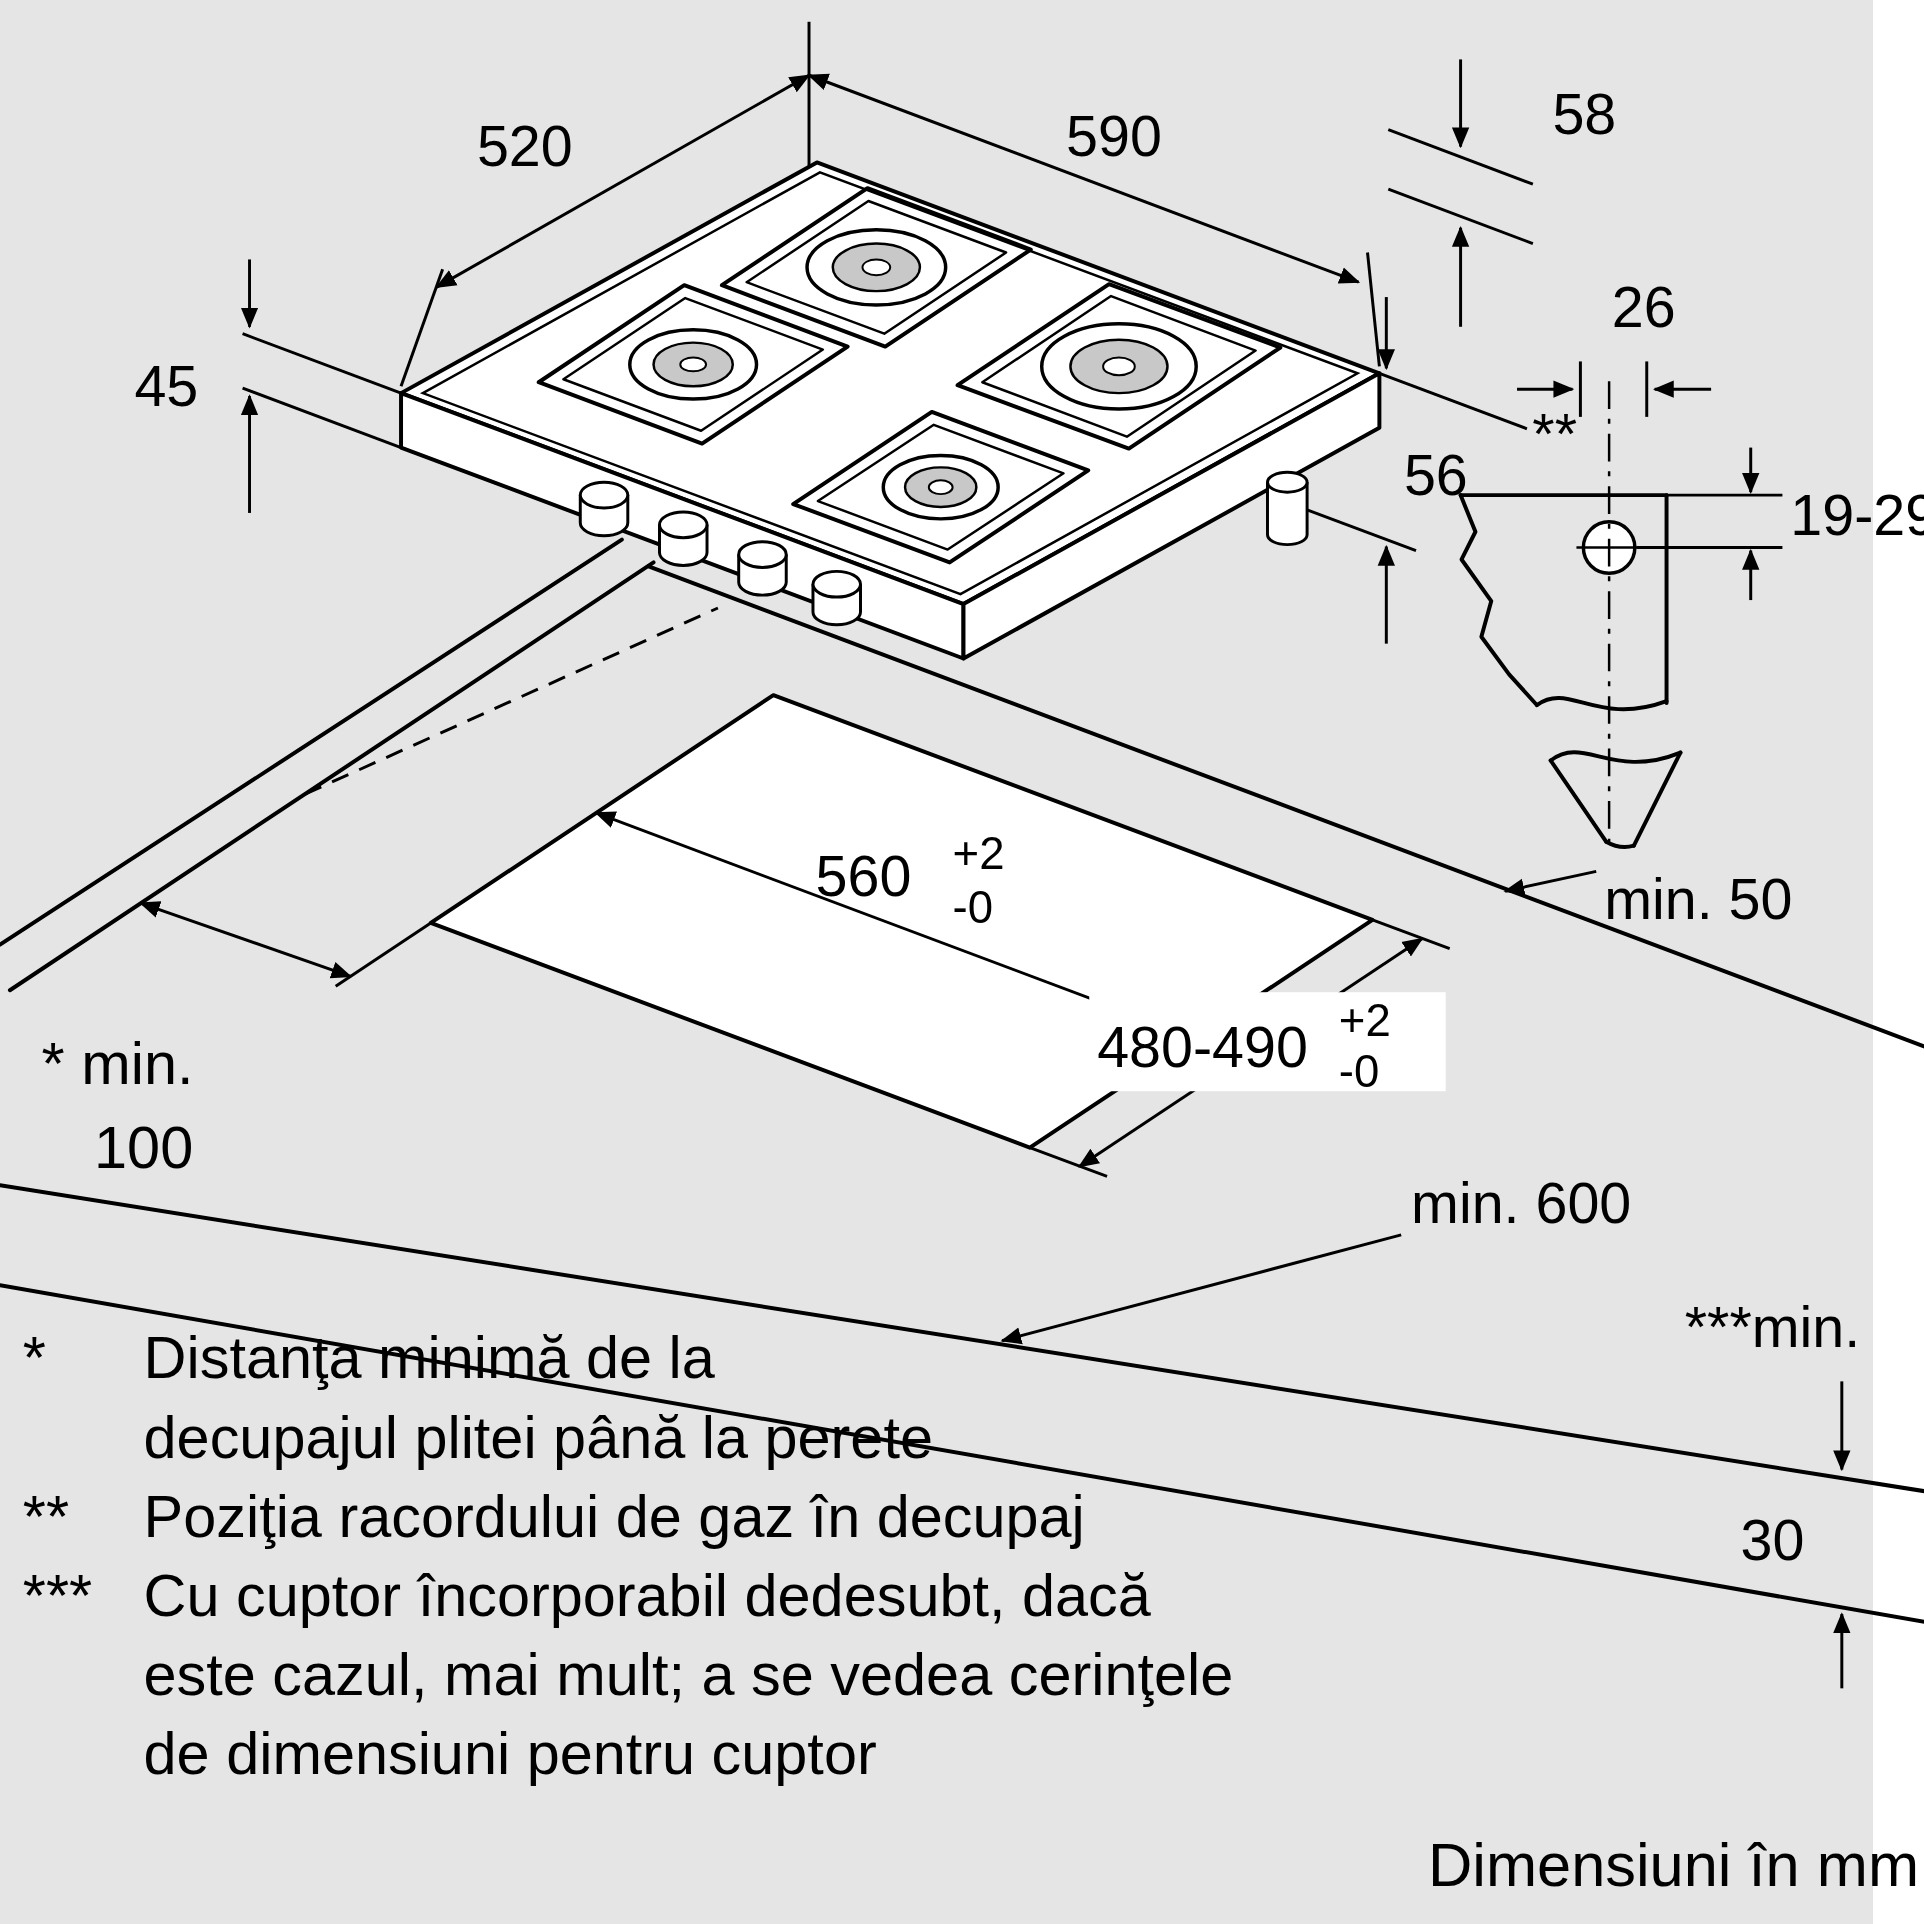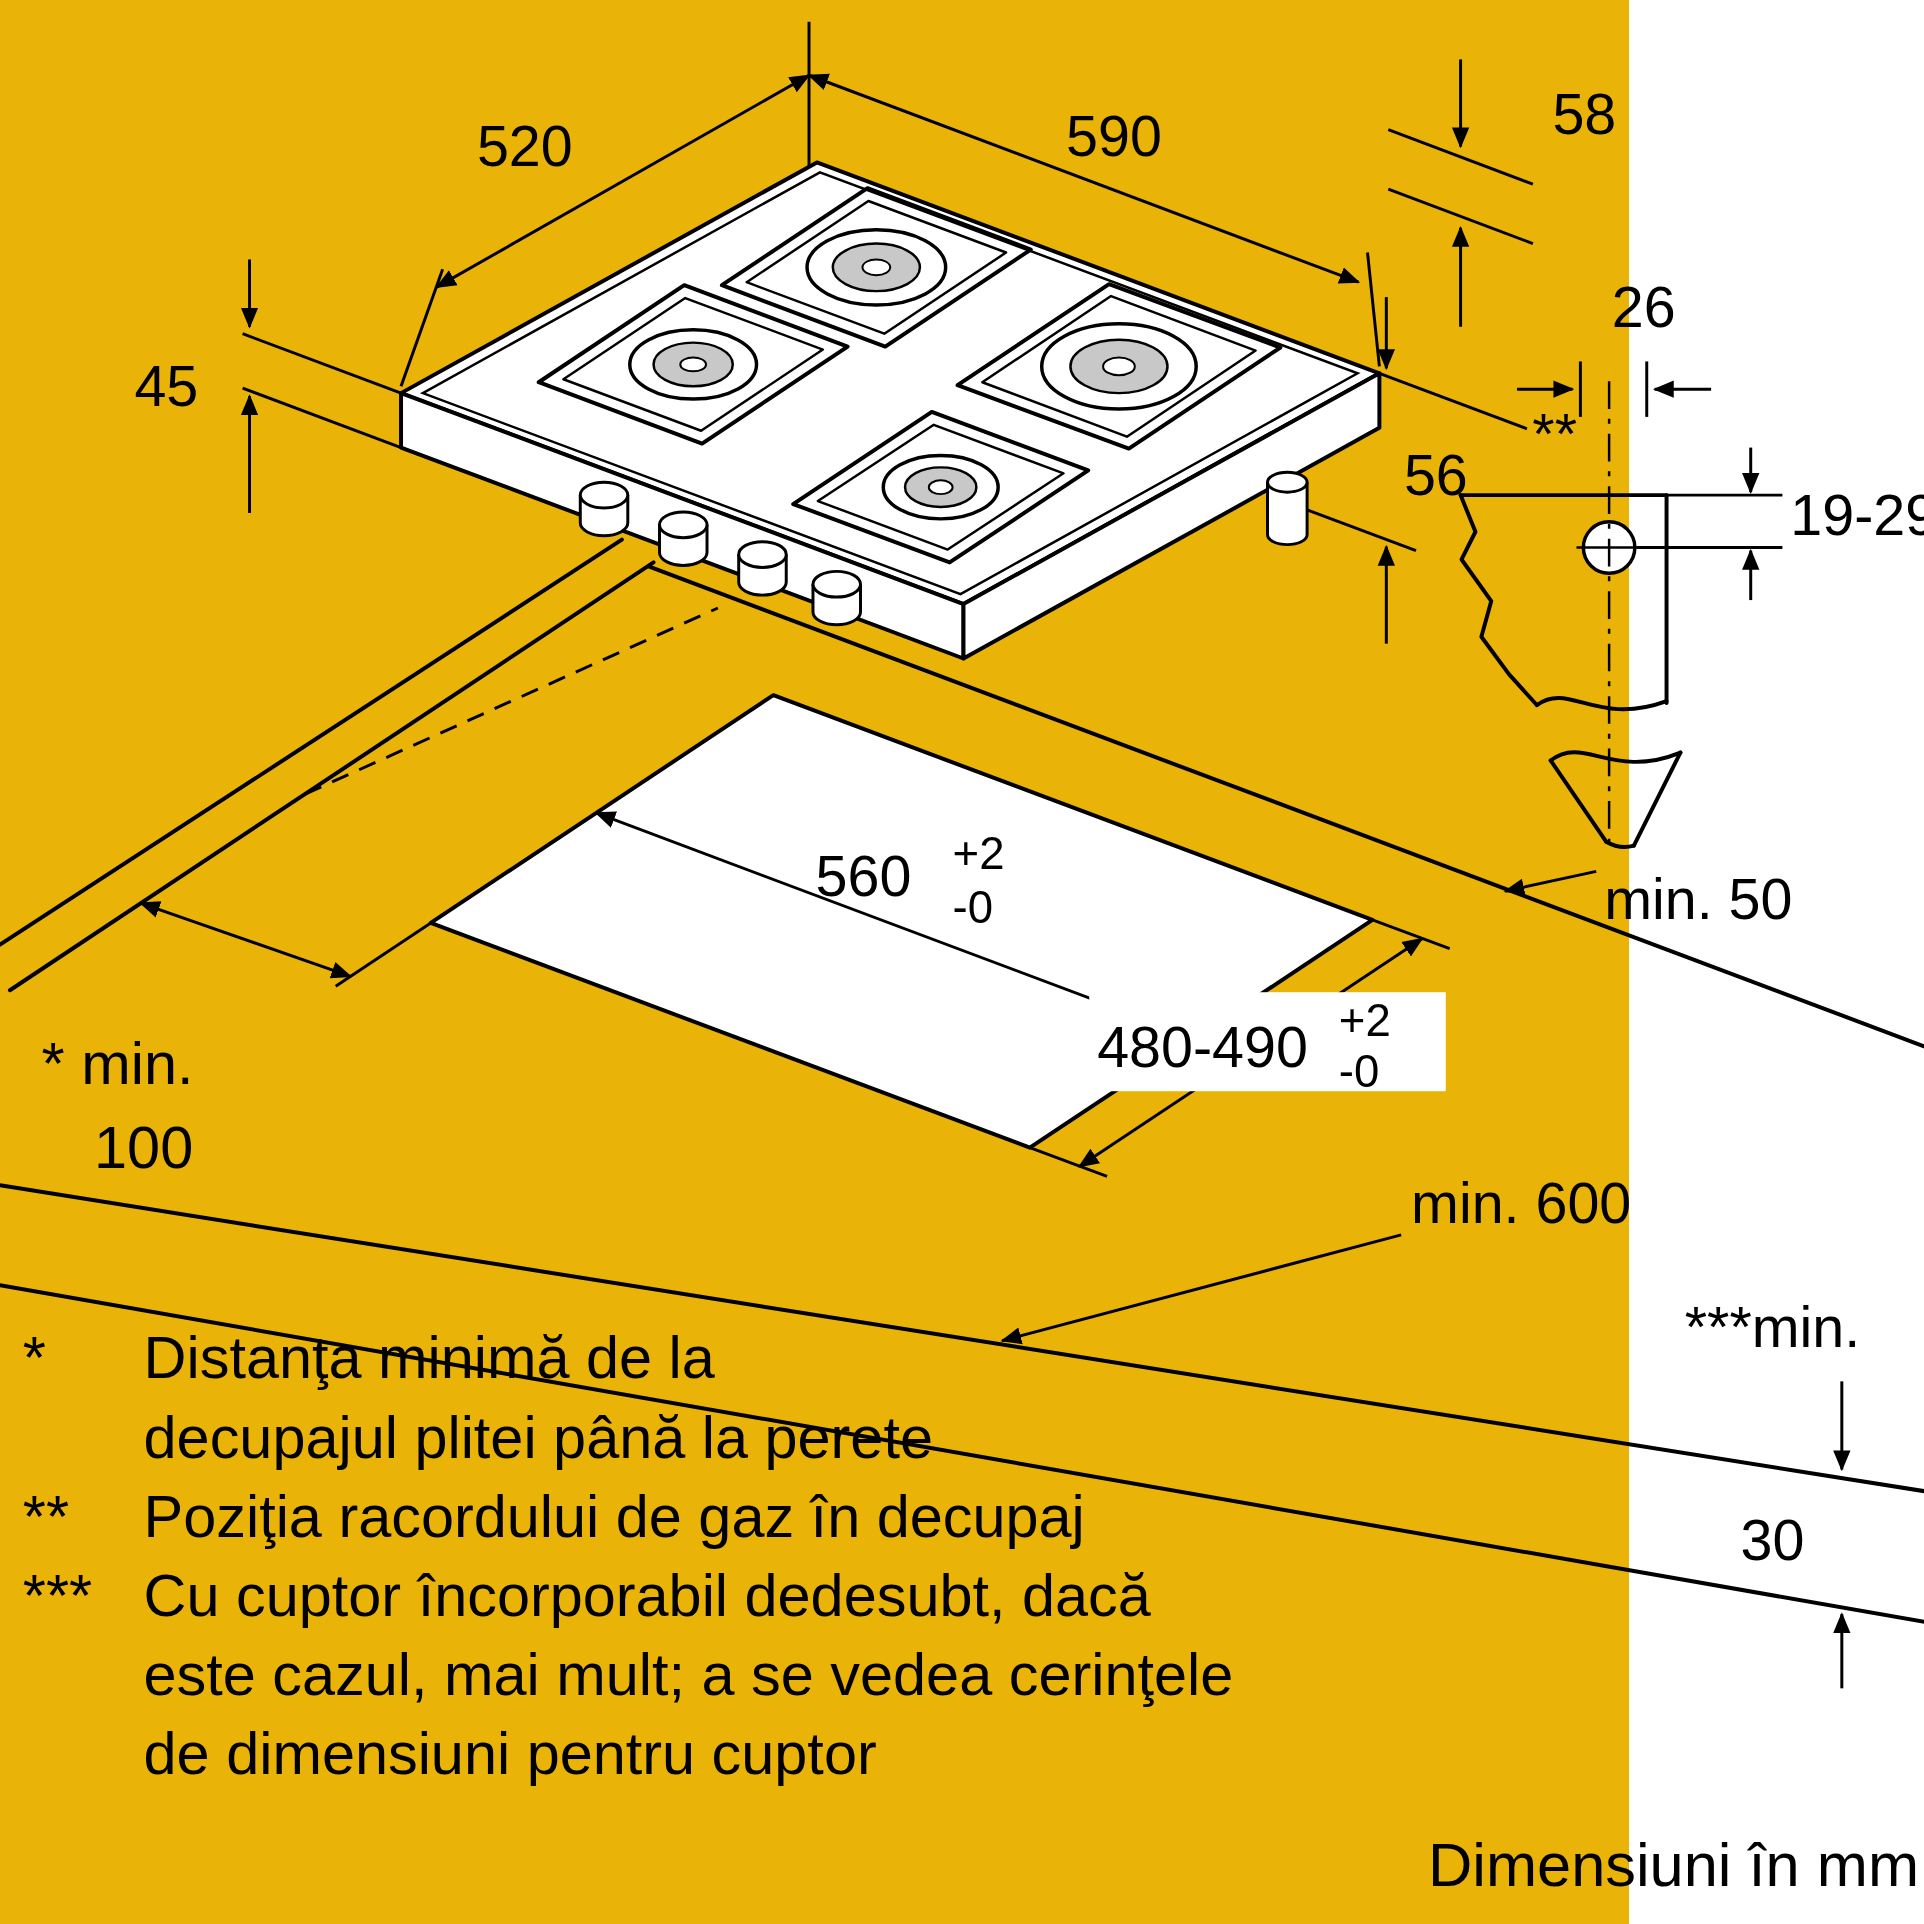--- a/index.html
+++ b/index.html
@@ -1,16 +1,16 @@
 <!DOCTYPE html>
 <html><head>
 <meta charset="utf-8">
 <style>
   html,body{margin:0;padding:0;background:#fff;}
-  #stage{width:1629px;height:1925px;position:relative;background:#eab308;text-decoration:underline;}
+  #stage{width:1873px;height:1925px;position:relative;background:#e5e5e5;text-decoration:underline;}
   svg{display:block;}
   text{font-family:"Liberation Sans","DejaVu Sans",sans-serif;fill:#000;}
   .dim{font-size:58px;}
   .tol{font-size:46px;}
   .foot{font-size:60px;}
   .units{font-size:62px;}
   .ln{stroke:#000;stroke-width:4;fill:none;stroke-linecap:round;stroke-linejoin:round;}
   .thin{stroke:#000;stroke-width:2.5;fill:none;}
   .dln{stroke:#000;stroke-width:3;fill:none;}
   .face{fill:#fff;stroke:#000;stroke-width:4;stroke-linejoin:round;}

